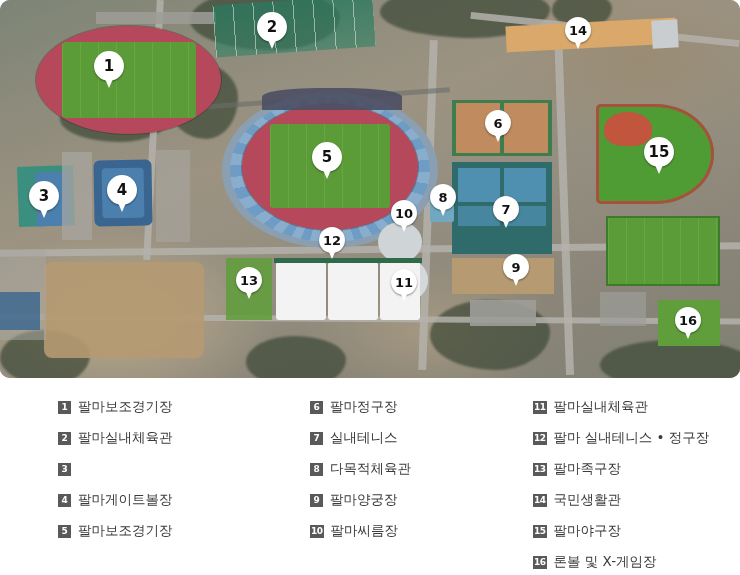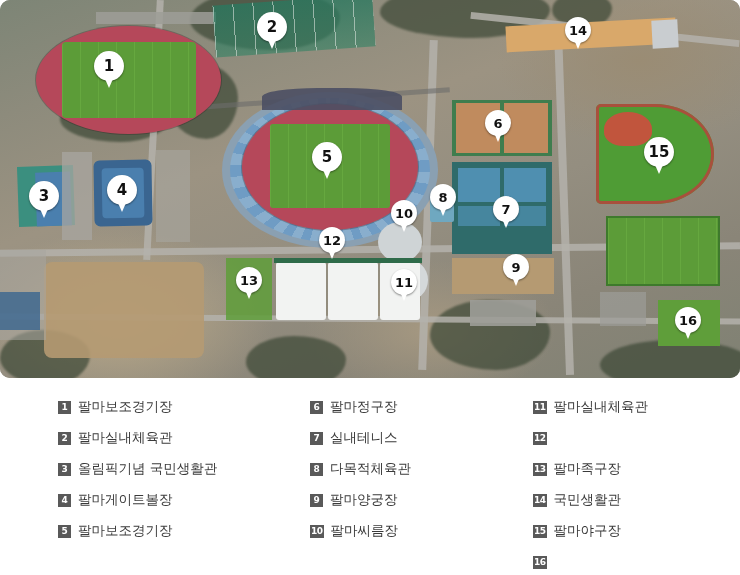--- a/index.html
+++ b/index.html
@@ -296,21 +296,20 @@
       <div class="legend-item">
         <span class="badge">1</span>
         <span class="legend-label">팔마보조경기장</span>
       </div>
       <div class="legend-item">
         <span class="badge">2</span>
         <span class="legend-label">팔마실내체육관</span>
       </div>
       <div class="legend-item">
         <span class="badge">3</span>
-        <span class="legend-label">올림픽기념 국민생활관</span>
       </div>
       <div class="legend-item">
         <span class="badge">4</span>
         <span class="legend-label">팔마게이트볼장</span>
       </div>
       <div class="legend-item">
         <span class="badge">5</span>
         <span class="legend-label">팔마보조경기장</span>
       </div>
     </div>
@@ -338,32 +337,34 @@
       </div>
     </div>
 
     <div class="legend-col" id="col-3">
       <div class="legend-item">
         <span class="badge">11</span>
         <span class="legend-label">팔마실내체육관</span>
       </div>
       <div class="legend-item">
         <span class="badge">12</span>
+        <span class="legend-label">팔마 실내테니스 • 정구장</span>
       </div>
       <div class="legend-item">
         <span class="badge">13</span>
         <span class="legend-label">팔마족구장</span>
       </div>
       <div class="legend-item">
         <span class="badge">14</span>
         <span class="legend-label">국민생활관</span>
       </div>
       <div class="legend-item">
         <span class="badge">15</span>
         <span class="legend-label">팔마야구장</span>
       </div>
       <div class="legend-item">
         <span class="badge">16</span>
+        <span class="legend-label">론볼 및 X-게임장</span>
       </div>
     </div>
 
   </div>
 </div>
 
 </body></html>

